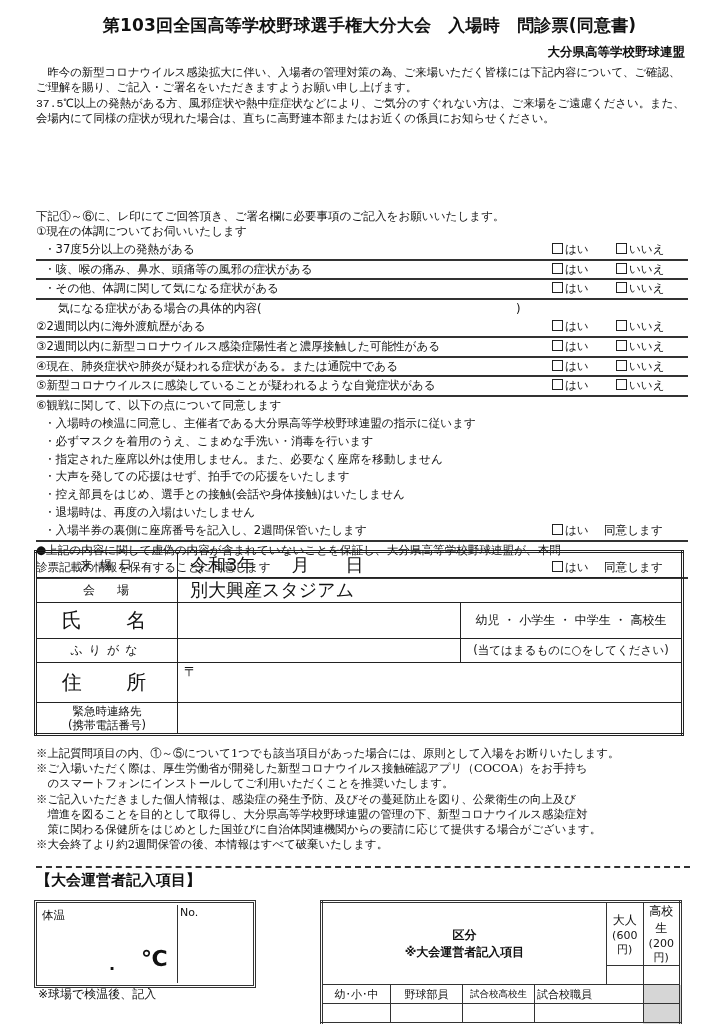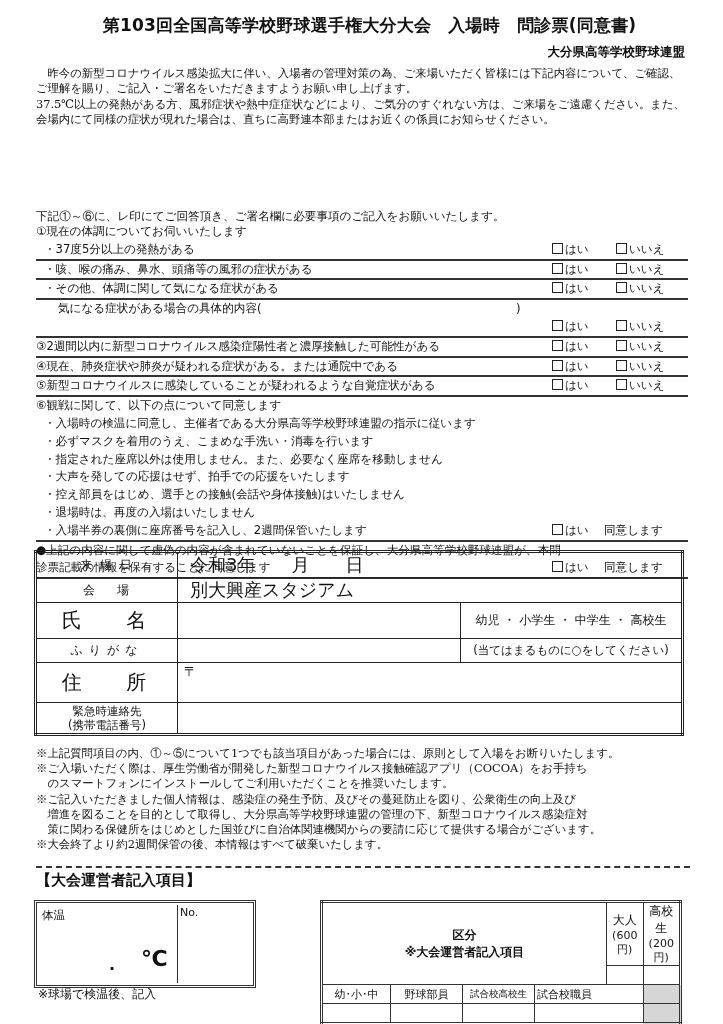--- a/index.html
+++ b/index.html
@@ -3,21 +3,21 @@
 <meta charset="utf-8">
 <style>
   html, body { margin:0; padding:0; background:#fff; }
   body { width:723px; height:1024px; position:relative; overflow:hidden; color:#111;
          font-family:"DejaVu Sans","Liberation Sans",sans-serif; }
   .abs { position:absolute; }
   .title { left:8px; width:723px; top:14px; text-align:center; font-size:17px; font-weight:bold; letter-spacing:0.2px; }
   .org { right:38px; top:44px; font-size:12.5px; font-weight:bold; }
   .serif { font-family:"DejaVu Serif","Liberation Serif",serif; }
   .intro { left:36px; width:654px; top:66px; font-size:11.4px; line-height:15.3px; }
-  .intro p { margin:0; }
+  .intro p { margin:0;font-family:Liberation Mono, monospace; }
   .intro .ind { text-indent:1em; }
   .instr { left:36px; top:209px; font-size:11.6px; }
 
   .q { left:36px; width:652px; top:223px; font-size:11.6px; }
   .qrow { position:relative; height:17.8px; line-height:17.8px; white-space:nowrap; }
   .qrow.rule { border-bottom:2px solid #333; }
   .qrow .lbl { position:absolute; left:0; }
   .qrow .lbl.in1 { left:8px; }
   .qrow .lbl.in2 { left:22px; }
   .qrow .yes { position:absolute; left:516px; }
@@ -85,20 +85,21 @@
   <div class="qrow rule">
     <span class="lbl in1">・その他、体調に関して気になる症状がある</span>
     <span class="yes"><span class="box"></span><span>はい</span></span>
     <span class="no"><span class="box"></span><span>いいえ</span></span>
   </div>
   <div class="qrow">
     <span class="lbl in2">気になる症状がある場合の具体的内容(</span>
     <span class="paren">)</span>
   </div>
   <div class="qrow rule">
+    <span class="lbl">②2週間以内に海外渡航歴がある</span>
     <span class="yes"><span class="box"></span><span>はい</span></span>
     <span class="no"><span class="box"></span><span>いいえ</span></span>
   </div>
   <div class="qrow rule">
     <span class="lbl">③2週間以内に新型コロナウイルス感染症陽性者と濃厚接触した可能性がある</span>
     <span class="yes"><span class="box"></span><span>はい</span></span>
     <span class="no"><span class="box"></span><span>いいえ</span></span>
   </div>
   <div class="qrow rule">
     <span class="lbl">④現在、肺炎症状や肺炎が疑われる症状がある。または通院中である</span>

